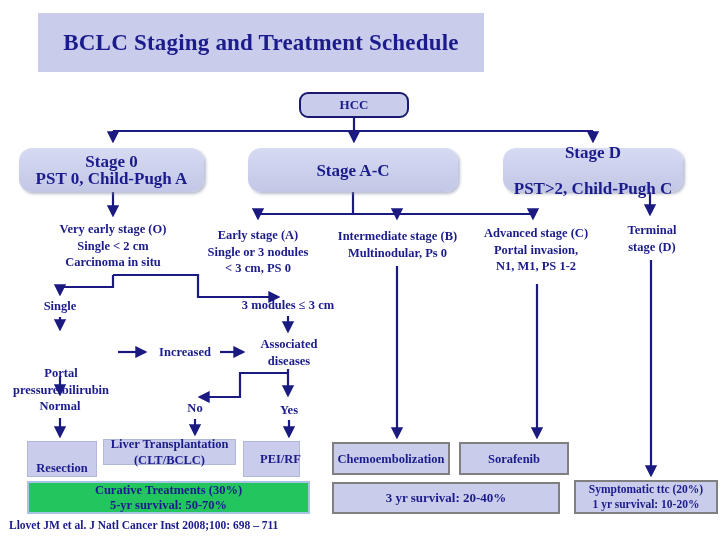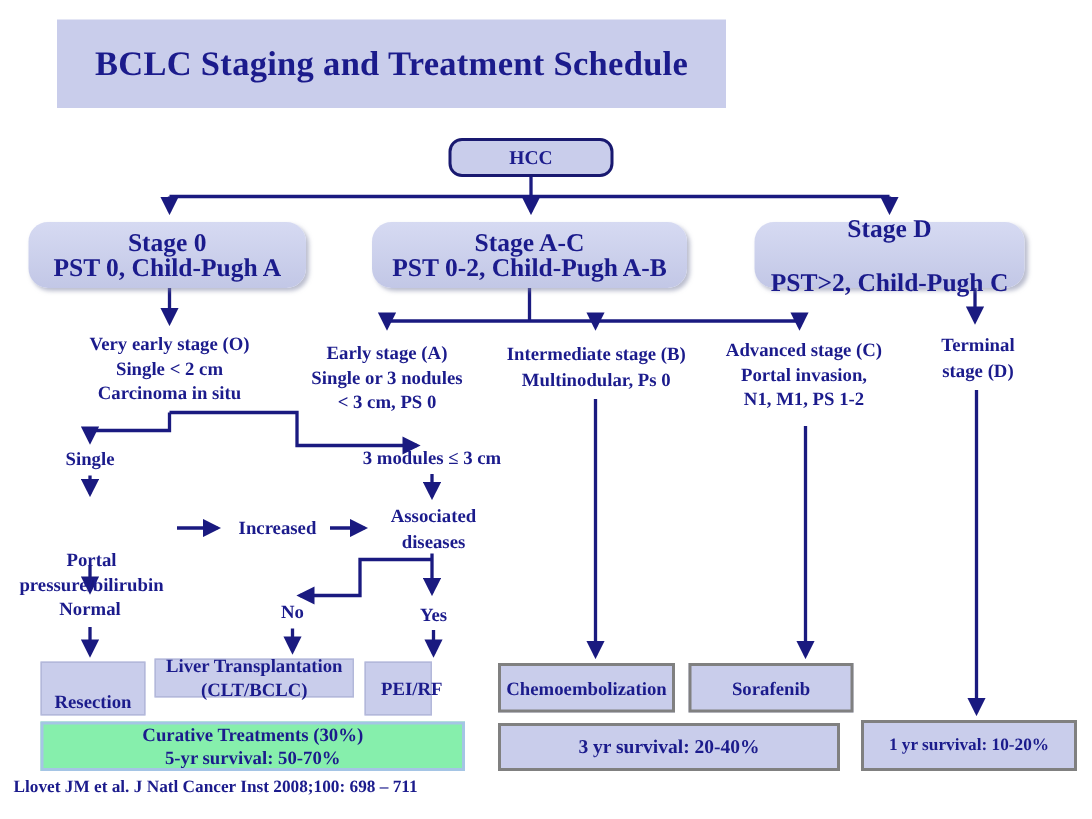--- a/index.html
+++ b/index.html
@@ -49,30 +49,30 @@
   .no{left:175px;top:400px;width:40px;}
   .yes{left:268px;top:402px;width:42px;}
 
   .treat-box{
     background:#c9cdeb;border:1px solid #b3b8da;
     display:flex;flex-direction:column;align-items:center;justify-content:center;
     font-size:12.5px;line-height:16px;
   }
   .resection{left:27px;top:441px;width:70px;height:36px;justify-content:flex-end;}
   .transplant{left:103px;top:439px;width:133px;height:26px;}
-  .peirf{left:243px;top:441px;width:45px;height:36px;padding-left:18px;}
+  .peirf{left:243px;top:441px;width:57px;height:36px;padding-left:18px;}
   .gray{border:2px solid #808080;}
   .chemo{left:332px;top:442px;width:118px;height:33px;}
   .sorafenib{left:459px;top:442px;width:110px;height:33px;}
 
   .survival3{left:332px;top:482px;width:228px;height:32px;font-size:13px;}
   .symptomatic{left:574px;top:480px;width:144px;height:34px;font-size:11.5px;line-height:15px;}
   .curative{
     left:27px;top:481px;width:283px;height:33px;
-    background:#86efac;border:2px solid #a5c5e5;
+    background:#22c55e;border:2px solid #a5c5e5;
     display:flex;flex-direction:column;align-items:center;justify-content:flex-start;
     font-size:12.5px;line-height:15px;
   }
   .citation{left:9px;top:519px;width:400px;font-size:11.5px;text-align:left;z-index:2;}
 </style>
 </head>
 <body>
 
 <svg id="connectors" viewBox="0 0 728 546" xmlns="http://www.w3.org/2000/svg">
   <defs>
@@ -121,21 +121,20 @@
 <div class="abs node hcc-box">
   <span>HCC</span>
 </div>
 
 <div class="abs node stage-box stage-0">
   <div>Stage 0</div>
   <div>PST 0, Child-Pugh A</div>
 </div>
 <div class="abs node stage-box stage-ac">
   <div>Stage A-C</div>
-  <div>PST 0-2, Child-Pugh A-B</div>
 </div>
 <div class="abs node stage-box stage-d">
   <div>Stage D</div>
   <div>PST&gt;2, Child-Pugh C</div>
 </div>
 
 <div class="abs node lbl very-early">
   <div>Very early stage (O)</div>
   <div>Single &lt; 2 cm</div>
   <div>Carcinoma in situ</div>
@@ -192,16 +191,17 @@
 </div>
 
 <div class="abs node curative">
   <div>Curative Treatments (30%)</div>
   <div>5-yr survival: 50-70%</div>
 </div>
 <div class="abs node treat-box gray survival3">
   <div>3 yr survival: 20-40%</div>
 </div>
 <div class="abs node treat-box gray symptomatic">
+  <div>Symptomatic ttc (20%)</div>
   <div>1 yr survival: 10-20%</div>
 </div>
 
 <div class="abs citation">Llovet JM et al. J Natl Cancer Inst 2008;100: 698 – 711</div>
 
 </body></html>

